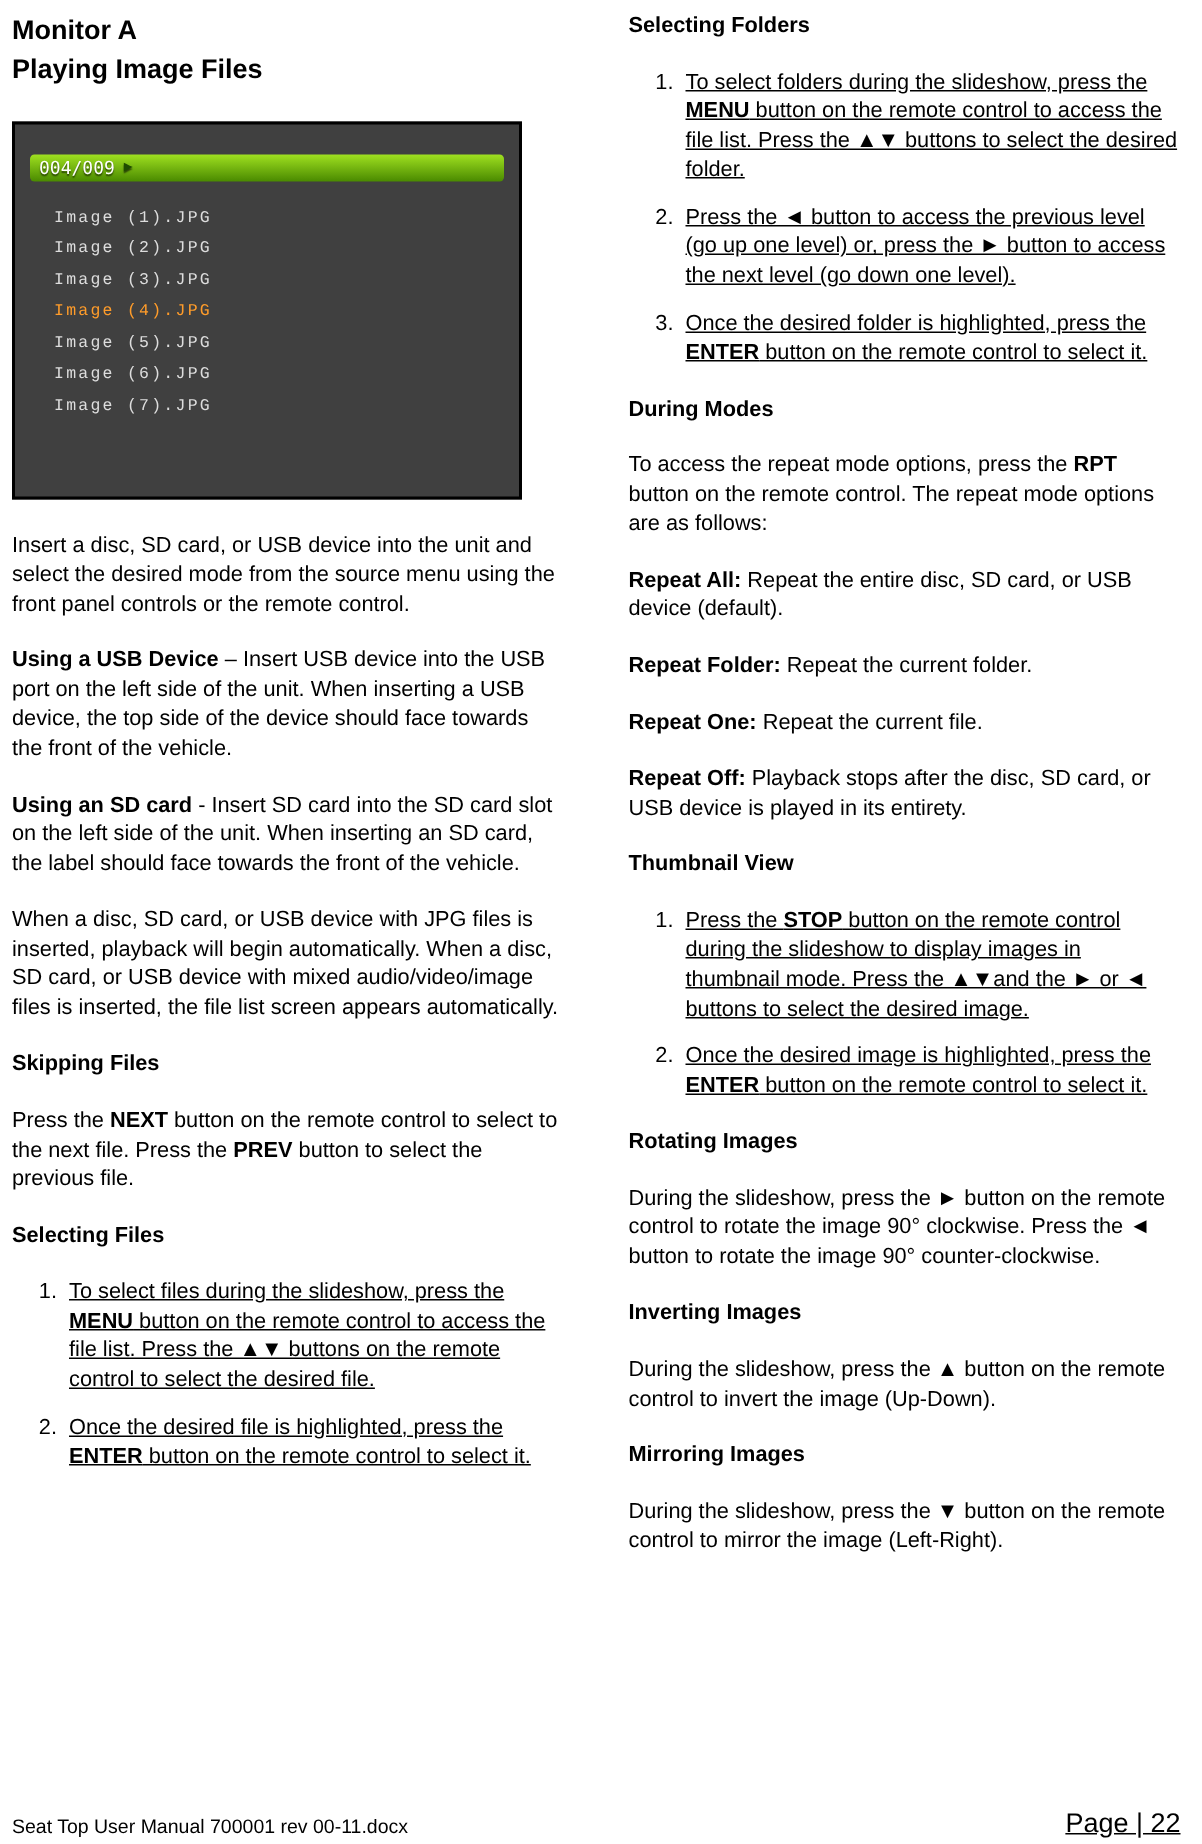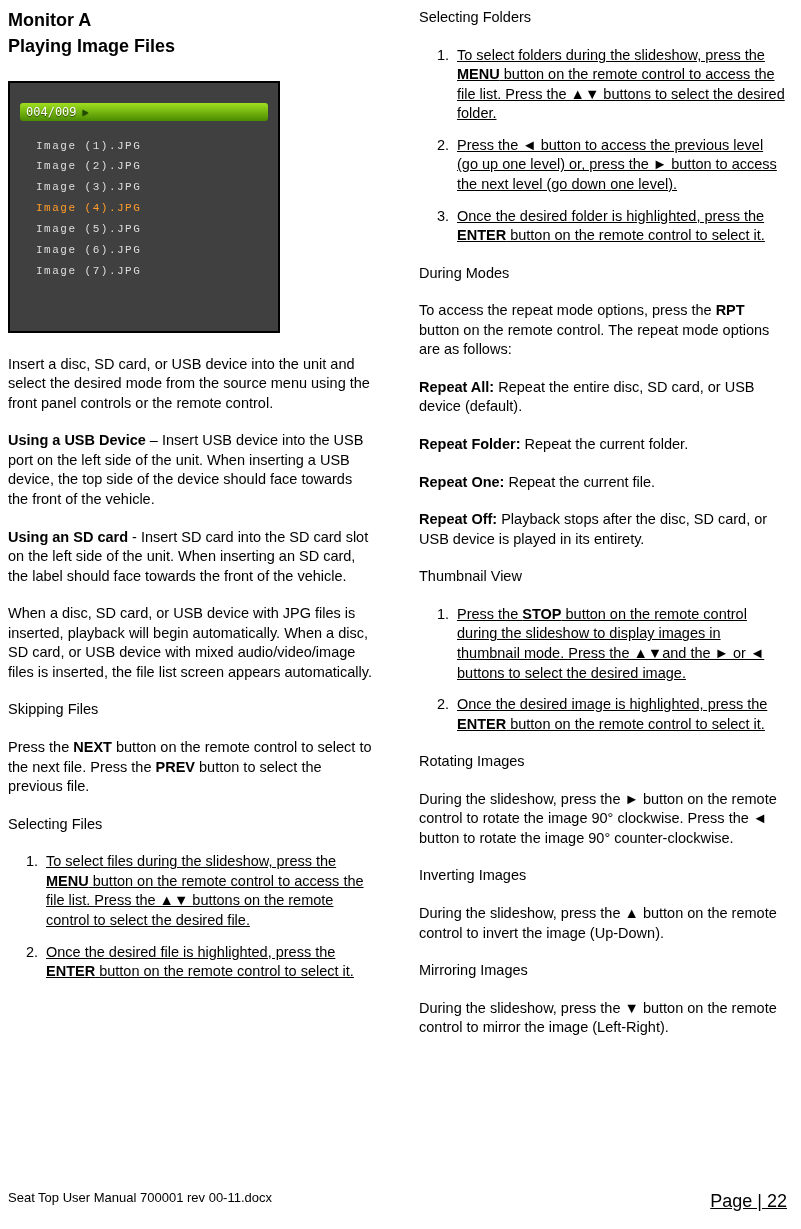--- a/index.html
+++ b/index.html
@@ -20,21 +20,21 @@
     .col {
       width: 376px;
     }
     h1 {
       font-size: 18px;
       font-weight: bold;
       margin-bottom: 2px;
     }
     .screenshot-box {
       border: 2px solid #000;
-      width: 272px;
+      width: 340px;
       height: 252px;
       margin-top: 22px;
       margin-bottom: 22px;
       background: #404040;
       position: relative;
       padding: 8px;
     }
     .greenbar {
       position: absolute;
       top: 20px;
@@ -66,31 +66,31 @@
       font-family: "Courier New", monospace;
       font-size: 11px;
       color: #ddd;
       letter-spacing: 1.5px;
       white-space: pre;
       margin-bottom: 6px;
     }
     .filelist .sel { color: #ff9c2a; }
     p { margin: 0 0 18px 0; }
     .bold { font-weight: bold; }
-    .section-h { font-weight: normal; margin: 0 0 18px 0; }
+    .section-h { font-weight: bold; margin: 0 0 18px 0; }
     ol { list-style: decimal; padding-left: 34px; margin-bottom: 18px; }
     ol li { margin-bottom: 12px; padding-left: 4px; text-decoration: underline; }
     .footer {
       position: absolute;
-      bottom: 16px;
+      bottom: 2px;
       left: 8px;
       right: 14px;
       display: flex;
       justify-content: space-between;
-      align-items: flex-start;
+      align-items: flex-end;
       font-size: 13px;
     }
     .footer .pg { font-size: 18px; text-decoration: underline; }
   </style>
 </head>
 <body>
 
 <div class="columns">
 
   <div class="col">

